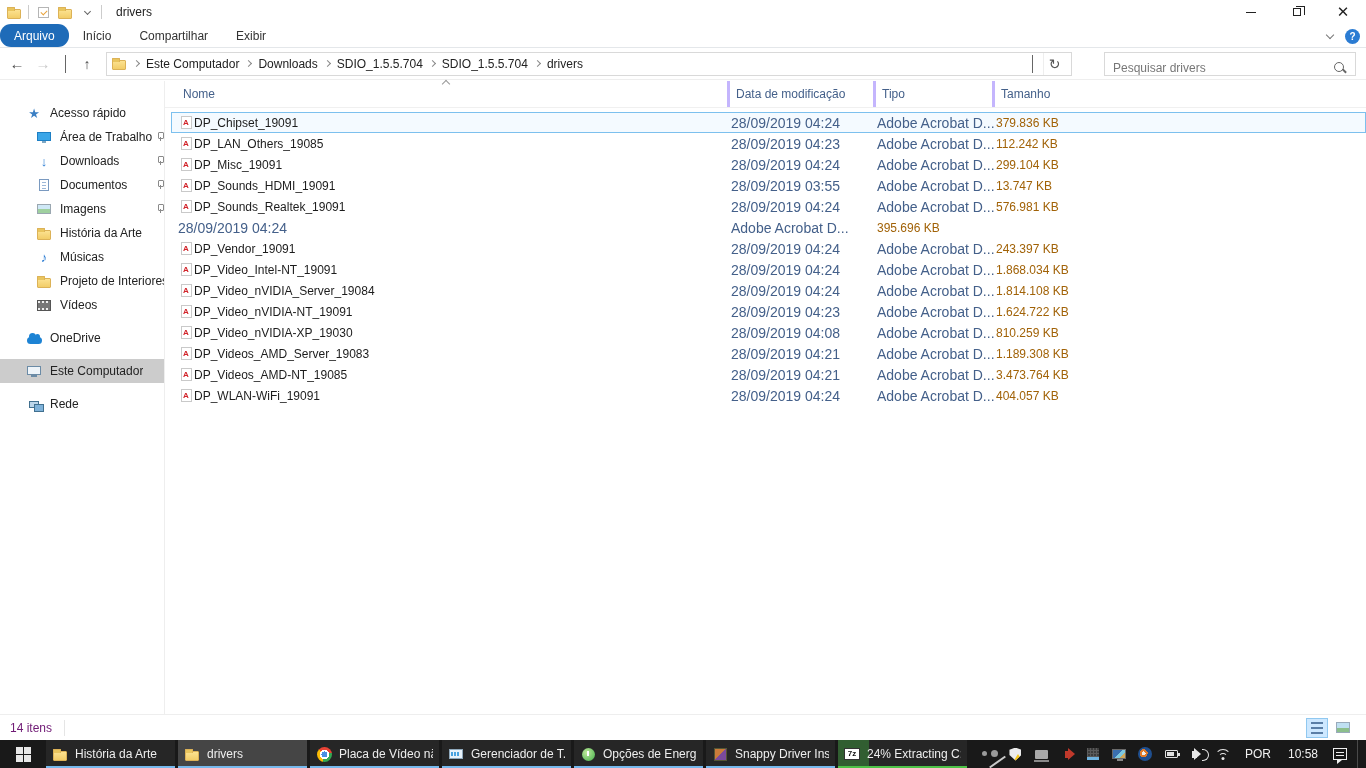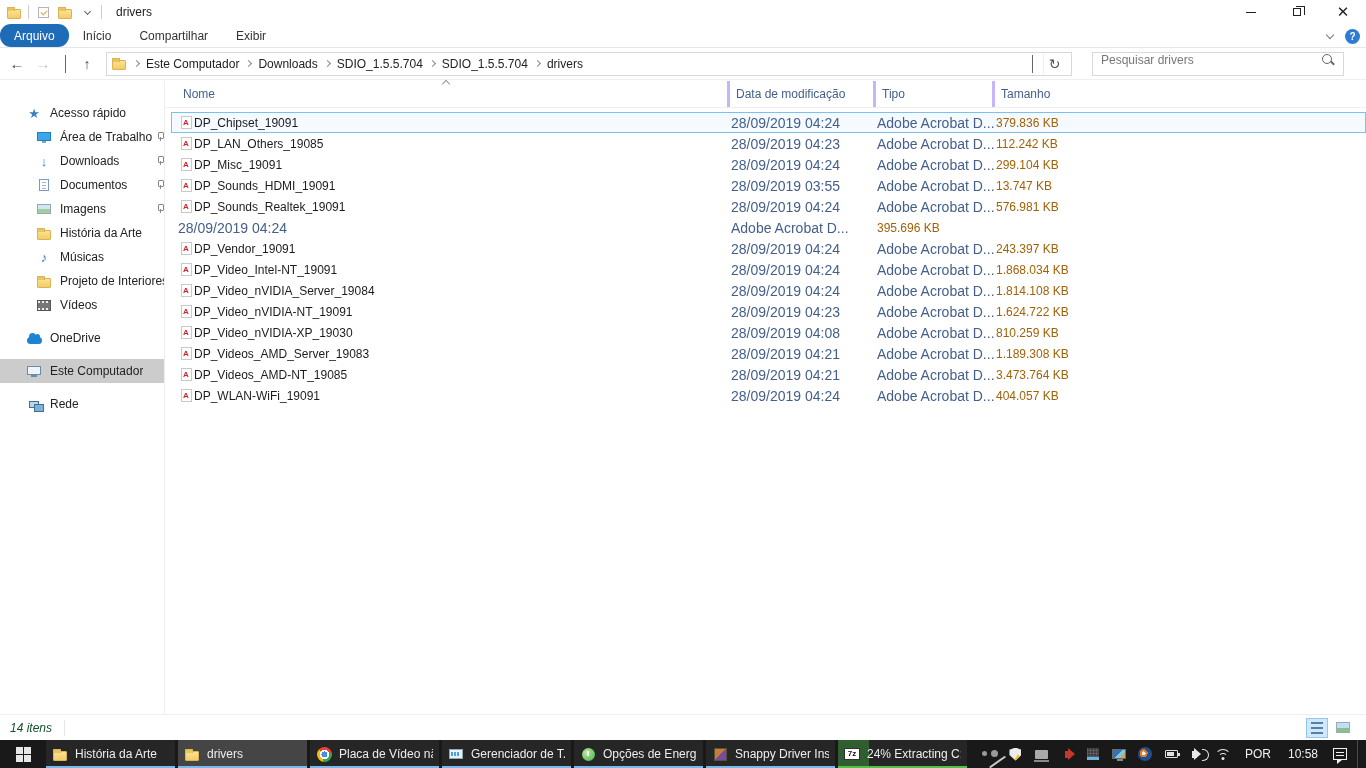--- a/index.html
+++ b/index.html
@@ -29,21 +29,21 @@
   
   .navbar { position:relative; height:32px; background:#fff; display:flex; align-items:center; border-bottom:1px solid #eee; }
   .navbtns { display:flex; align-items:center; gap:4px; padding:0 6px; }
   .navbtn { width:22px; text-align:center; font-size:15px; color:#555; }
   .navbtn.small { width:14px; }
   .addressbar { position:absolute; left:106px; width:966px; height:24px; border:1px solid #d9d9d9; background:#fff; display:flex; align-items:center; padding:0 4px; }
   .crumbsep { display:inline-block; width:5px; height:5px; border-right:1.3px solid #888; border-top:1.3px solid #888; transform:rotate(45deg); margin:0 7px; }
   .crumb { font-size:12px; color:#222; white-space:nowrap; }
   .addr-right { margin-left:auto; display:flex; align-items:center; gap:10px; padding-right:2px; }
   .refreshbtn { width:22px; height:22px; display:flex; align-items:center; justify-content:center; font-size:14px; color:#555; border-left:1px solid #eee; }
-  .searchbox { position:absolute; right:22px; width:252px; height:24px; border:1px solid #d9d9d9; display:flex; align-items:flex-start; }
+  .searchbox { position:absolute; right:10px; width:252px; height:24px; border:1px solid #d9d9d9; display:flex; align-items:flex-end; }
   .searchbox input { border:none; outline:none; flex:1; font-size:12px; color:#333; padding:0 8px; font-family:"Liberation Sans",sans-serif; }
   .searchbox input::placeholder { color:#777; }
   .i-search { position:relative; width:14px; height:14px; margin-right:8px; }
   .i-search::before { content:""; position:absolute; left:1px; top:1px; width:8px; height:8px; border:1.5px solid #666; border-radius:50%; }
   .i-search::after { content:""; position:absolute; left:9px; top:9px; width:5px; height:1.5px; background:#666; transform:rotate(45deg); }
 
   
   .main { position:absolute; top:81px; left:0; right:0; bottom:26px; display:flex; }
   .sidebar { width:165px; border-right:1px solid #eee; padding-top:20px; overflow:hidden; }
   .sbitem { height:24px; display:flex; align-items:center; font-size:12px; color:#222; padding-left:26px; position:relative; white-space:nowrap; }
@@ -60,21 +60,21 @@
   .sortcaret { position:absolute; left:278px; top:0px; width:6px; height:6px; border-left:1.2px solid #999; border-top:1.2px solid #999; transform:rotate(45deg); }
   .frows { padding-top:4px; }
   .frow { display:grid; grid-template-columns:553px 146px 119px 80px; height:21px; align-items:center; margin:0 0 0 6px; padding-left:6px; border:1px solid transparent; }
   .frow.selected { border-color:#7cc0ee; background:#f4faff; }
   .fname { display:flex; align-items:center; font-size:12px; color:#1c1c1c; overflow:hidden; white-space:nowrap; }
   .fdate,.ftype { font-size:14px; color:#44608a; white-space:nowrap; }
   .fsize { font-size:12px; color:#a16207; padding-right:6px; white-space:nowrap; }
 
   
   .statusbar { position:absolute; left:0; right:0; bottom:0px; top:714px; background:#fff; border-top:1px solid #eee; display:flex; align-items:center; }
-  .statustext { font-size:12px; color:#14532d; padding-left:10px; padding-right:12px; border-right:1px solid #e5e5e5; height:16px; display:flex; align-items:center;font-style:italic; }
+  .statustext { font-size:12px; color:#701a75; padding-left:10px; padding-right:12px; border-right:1px solid #e5e5e5; height:16px; display:flex; align-items:center; }
   .viewtoggles { margin-left:auto; display:flex; gap:4px; padding-right:12px; }
   .vt { width:22px; height:20px; display:flex; align-items:center; justify-content:center; border:1px solid transparent; }
   .vt.selected { background:#cde8ff; border-color:#90c8f0; }
   .i-details { width:12px; height:12px; background:
       repeating-linear-gradient(180deg,#5a7ea6 0 2px,transparent 2px 5px); position:relative; }
   .i-thumb { width:14px; height:11px; border:1px solid #9ab; background:linear-gradient(180deg,#bfe0f2 55%,#8cbf8c 55%); }
 
   
   .taskbar { position:absolute; left:0; top:740px; width:1366px; height:28px; background:#191919; display:flex; align-items:stretch; color:#eee; }
   .startbtn { width:46px; display:flex; align-items:center; justify-content:center; }

